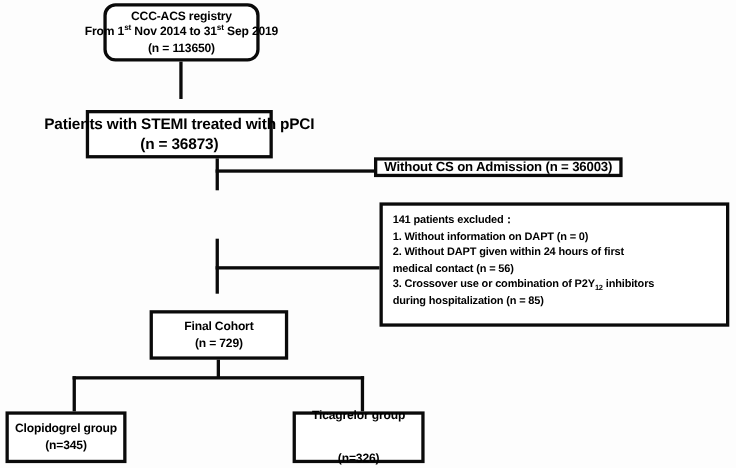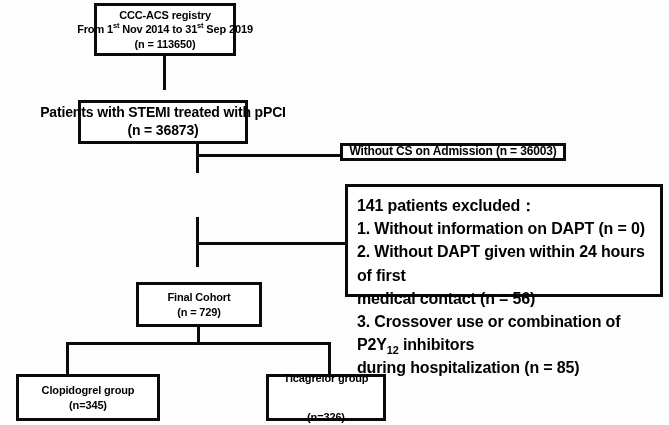--- a/index.html
+++ b/index.html
@@ -40,27 +40,27 @@
     padding: 7px 6px 6px 9px;
   }
   .line {
     position: absolute;
     background: #0a0a0a;
   }
   .ln-v { width: 3px; }
   .ln-h { height: 3px; }
 
   
-  #box-registry     { left: 94px;  top: 3px;   width: 142px; height: 53px; font-size: 11px; }
+  #box-registry     { left: 94px;  top: 3px;   width: 142px; height: 53px; font-size: 11px; border-radius: 11px; }
   #box-stemi-ppci   { left: 78px;  top: 100px;  width: 170px; height: 44px; font-size: 14px; }
   #box-without-cs   { left: 340px; top: 143px; width: 226px; height: 18px; font-size: 12px; }
   #box-stemi-cs     { left: 78px;  top: 173px; width: 170px; height: 44px; font-size: 11px; }
-  #box-excluded     { left: 345px; top: 184px; width: 318px; height: 113px; font-size: 16px; line-height: 1.45; }
+  #box-excluded     { left: 345px; top: 184px; width: 318px; height: 113px; font-size: 10px; line-height: 1.45; }
   #box-final-cohort { left: 136px; top: 282px; width: 126px; height: 45px; font-size: 11px; }
-  #box-clopidogrel  { left: 16px;   top: 374px; width: 144px; height: 47px; font-size: 11px; }
+  #box-clopidogrel  { left: 5px;   top: 374px; width: 110px; height: 47px; font-size: 11px; }
   #box-ticagrelor   { left: 266px; top: 374px; width: 120px; height: 47px; font-size: 11px; gap: 24px; }
 
   
   #conn-registry-to-stemi   { left: 163px; top: 56px;  height: 34px; }
   #conn-stemi-to-cs         { left: 196px; top: 134px; height: 39px; }
   #conn-cs-branch-h         { left: 196px; top: 154px; width: 146px; }
   #conn-cs-to-final         { left: 196px; top: 217px; height: 50px; }
   #conn-excl-branch-h       { left: 196px; top: 242px; width: 150px; }
   #conn-final-down          { left: 197px; top: 312px; height: 32px; }
   #conn-split-h             { left: 66px;  top: 342px; width: 265px; }

